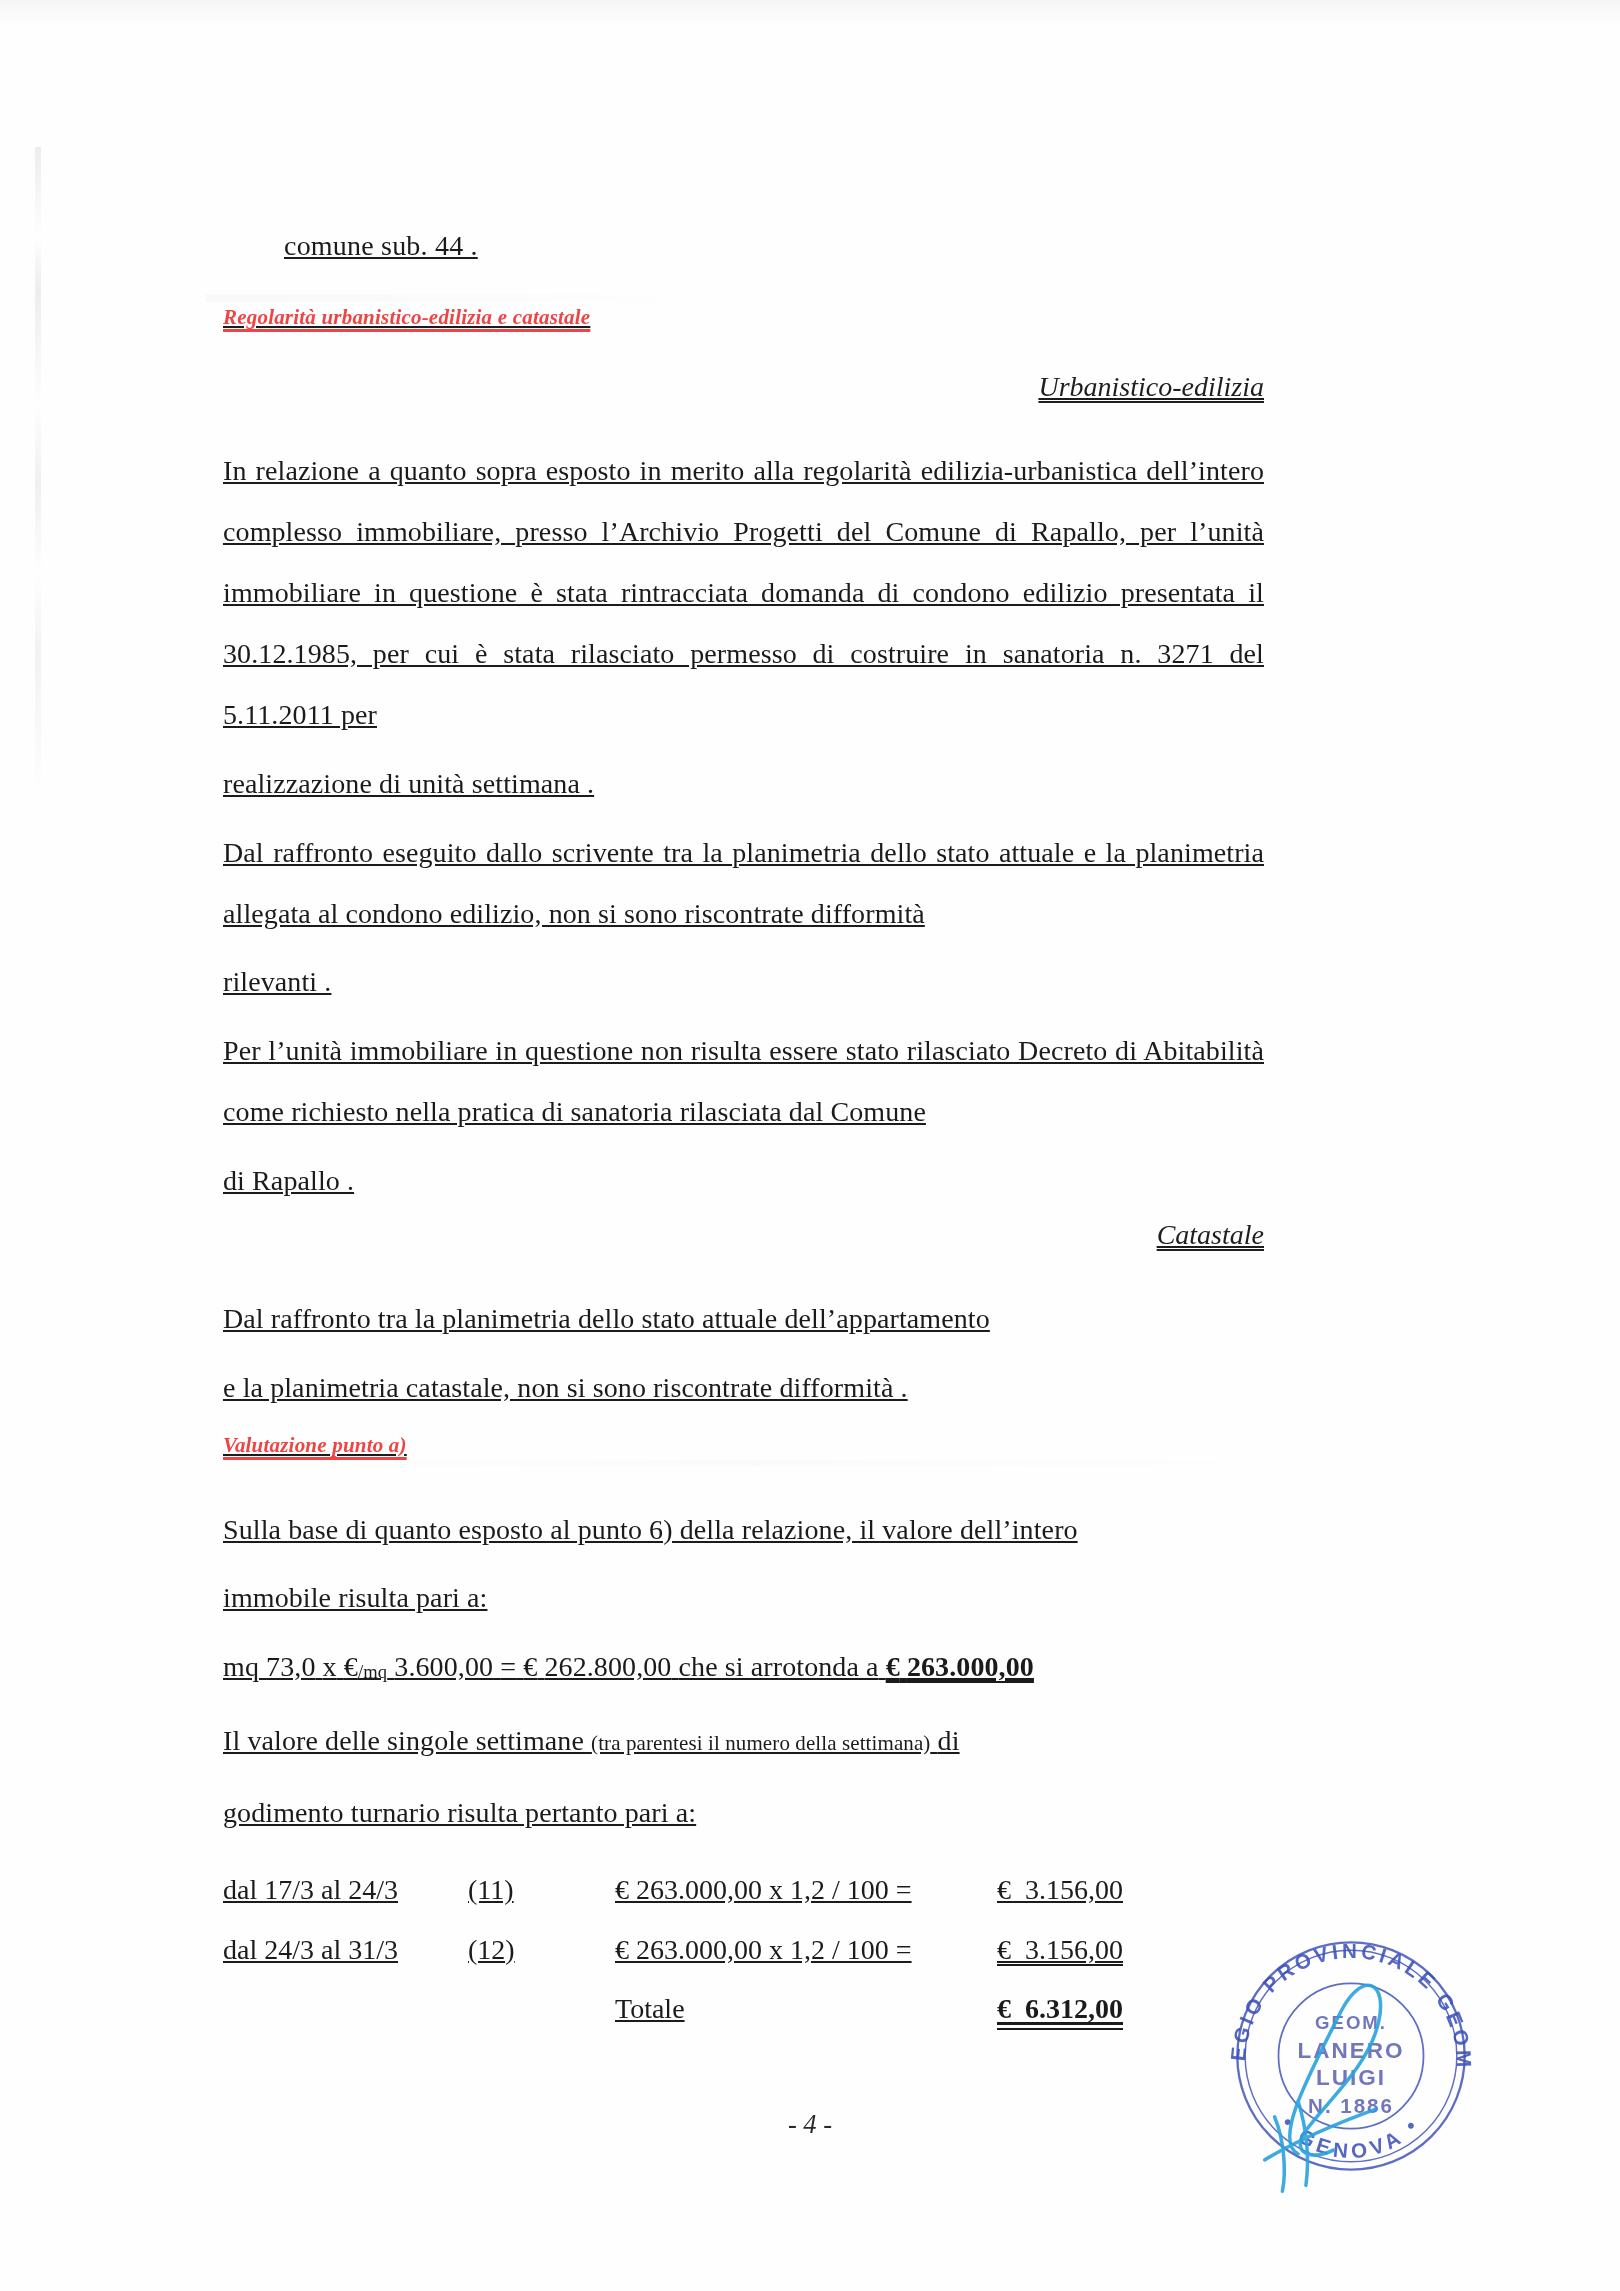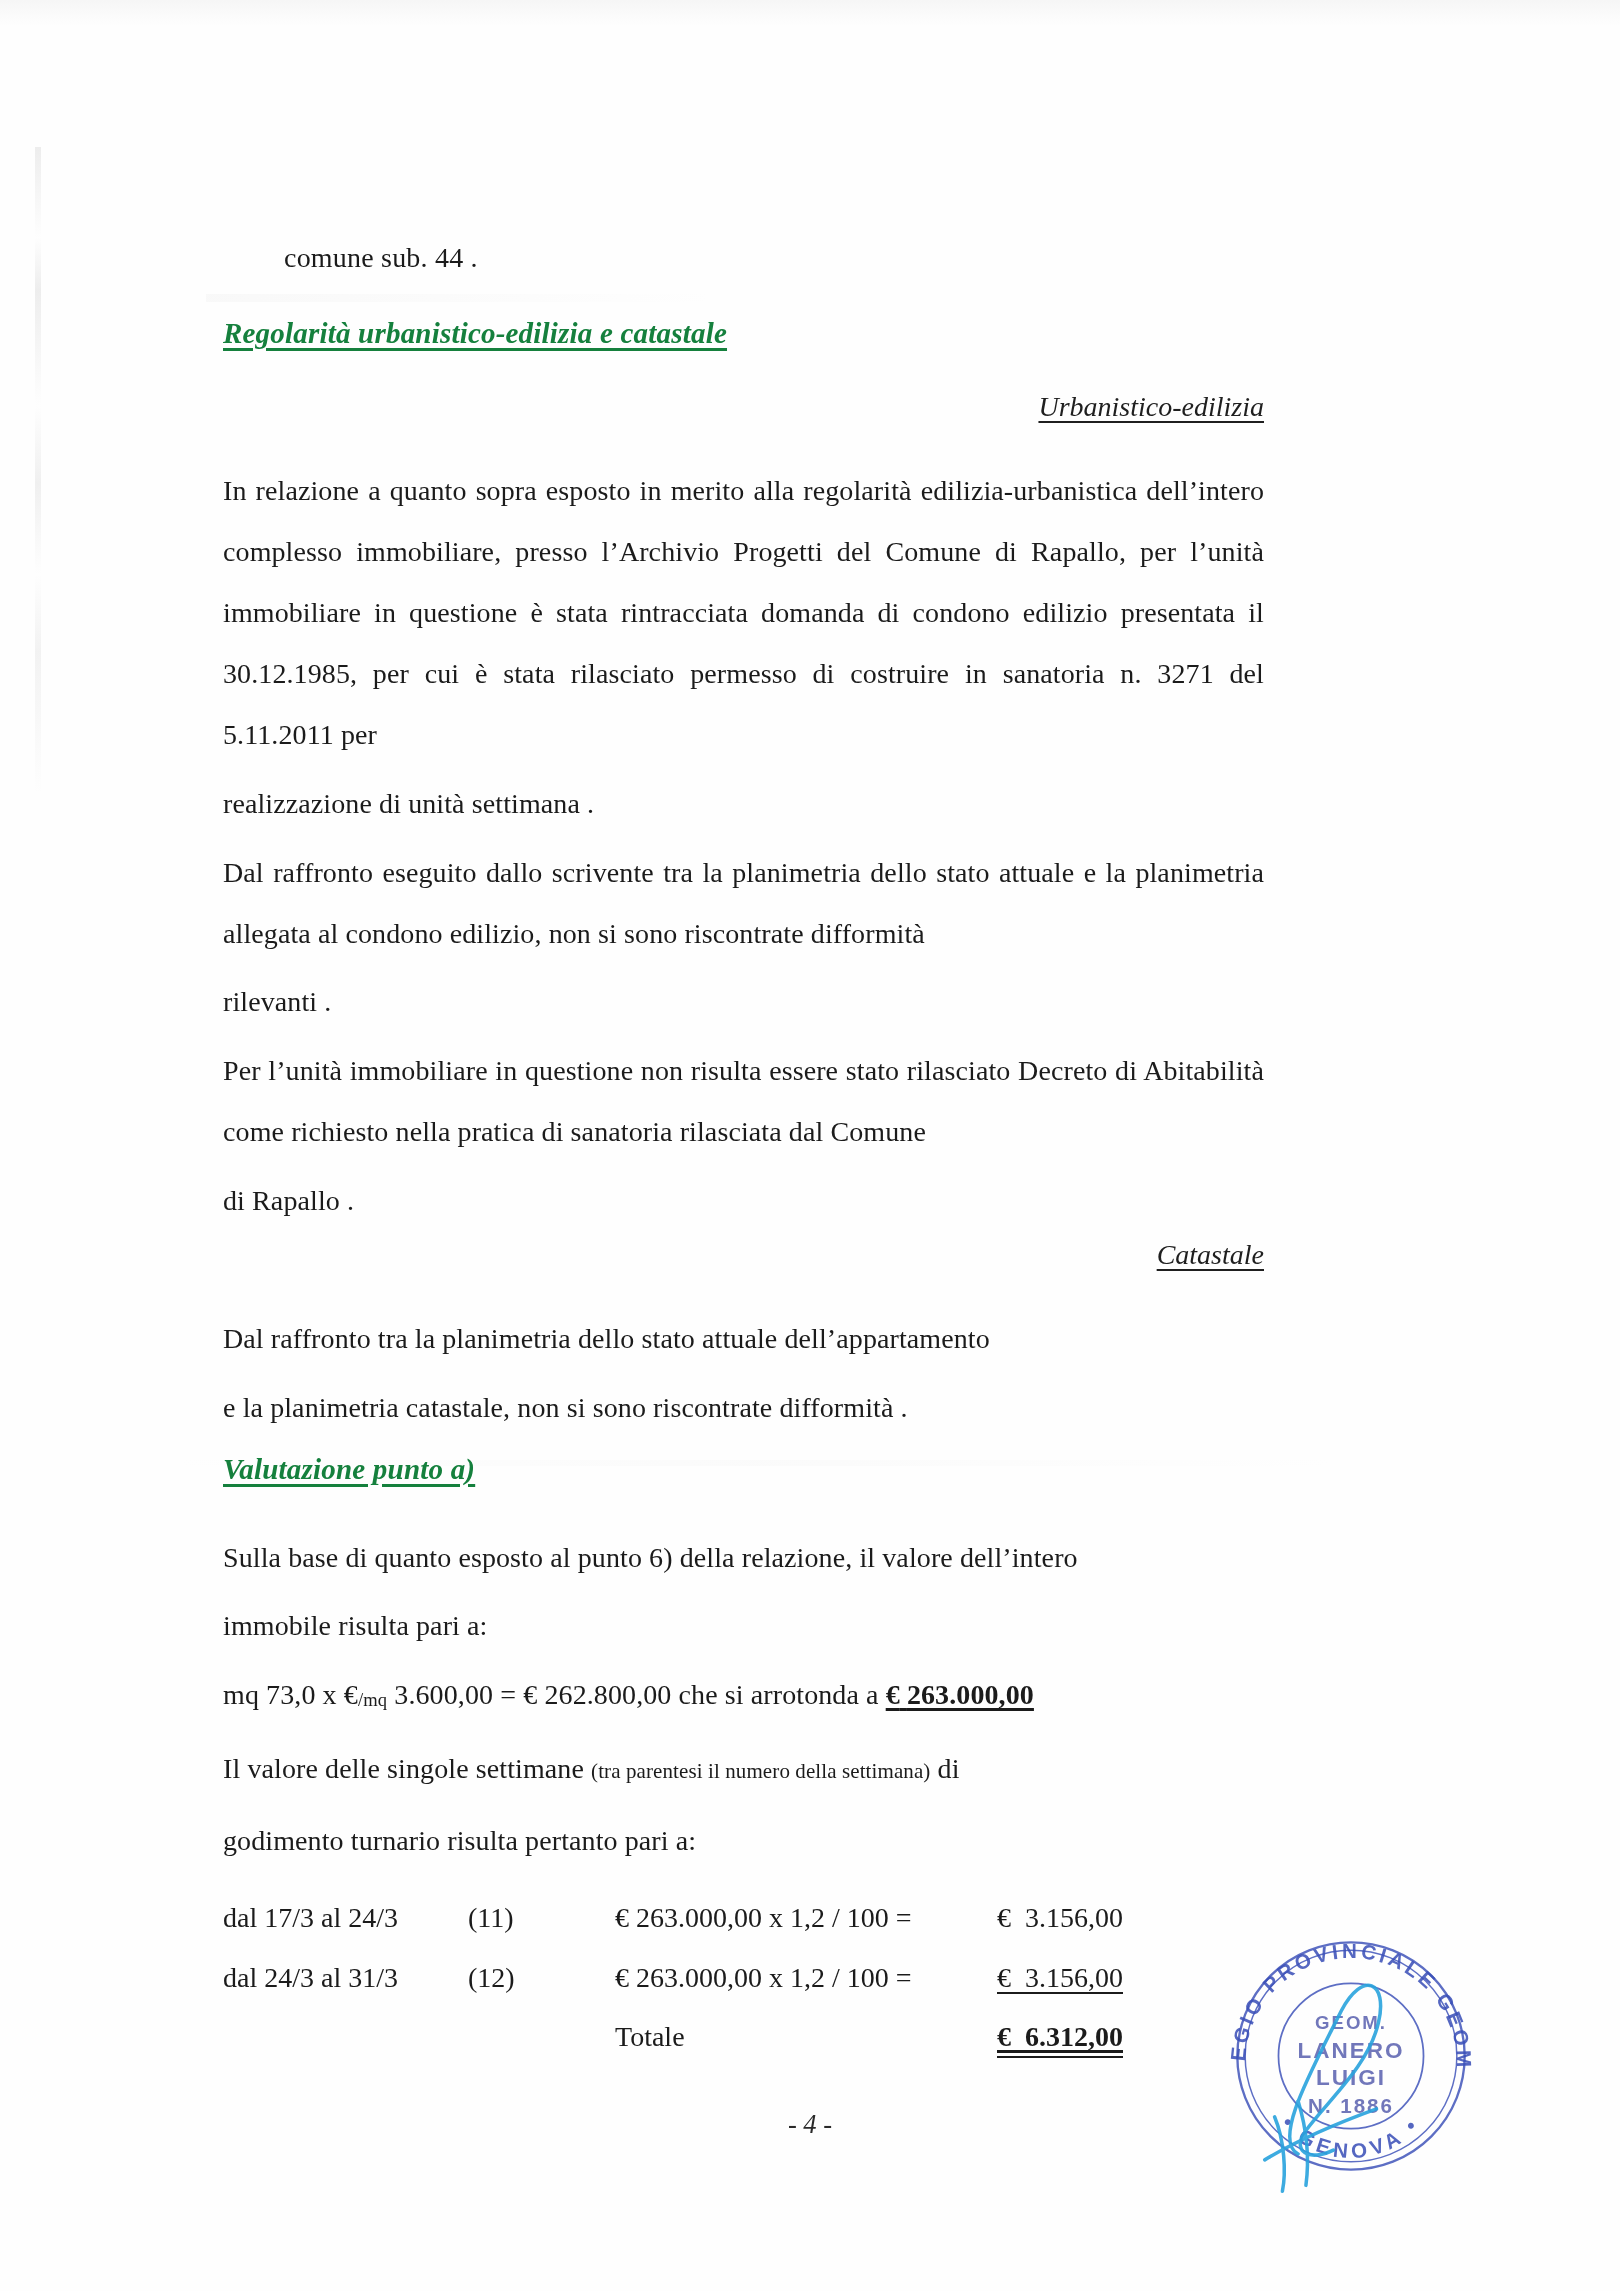--- a/index.html
+++ b/index.html
@@ -48,35 +48,36 @@
   .scan-smudge-b {
     position: absolute; left: 167px; top: 1460px;
     width: 1176px; height: 5.9px;
     background: linear-gradient(to right, rgba(255,255,255,0), rgba(205,205,205,0.07), rgba(255,255,255,0));
   }
 
   
   #content {
     position: absolute;
     left: 223px;
-    top: 242px;
+    top: 230px;
     width: 1041px;
+    text-decoration: underline;
   }
 
   .line-first {
     font-size: 28px;
     letter-spacing: 0.2px;
     margin: 0 0 43px 61px;
   }
 
   h2.blue-head {
-    font-size: 29px;
+    font-size: 21px;
     font-weight: bold;
     font-style: italic;
-    color: #15803d;
+    color: #ef4444;
     text-decoration: underline;
     text-underline-offset: 4.9px;
     text-decoration-thickness: 2.9px;
     margin: 0 0 41px 0;
     letter-spacing: 0.2px;
   }
   h2.blue-head.second { margin-top: 15px; }
 
   h3.sub-head {
     font-size: 28px;

